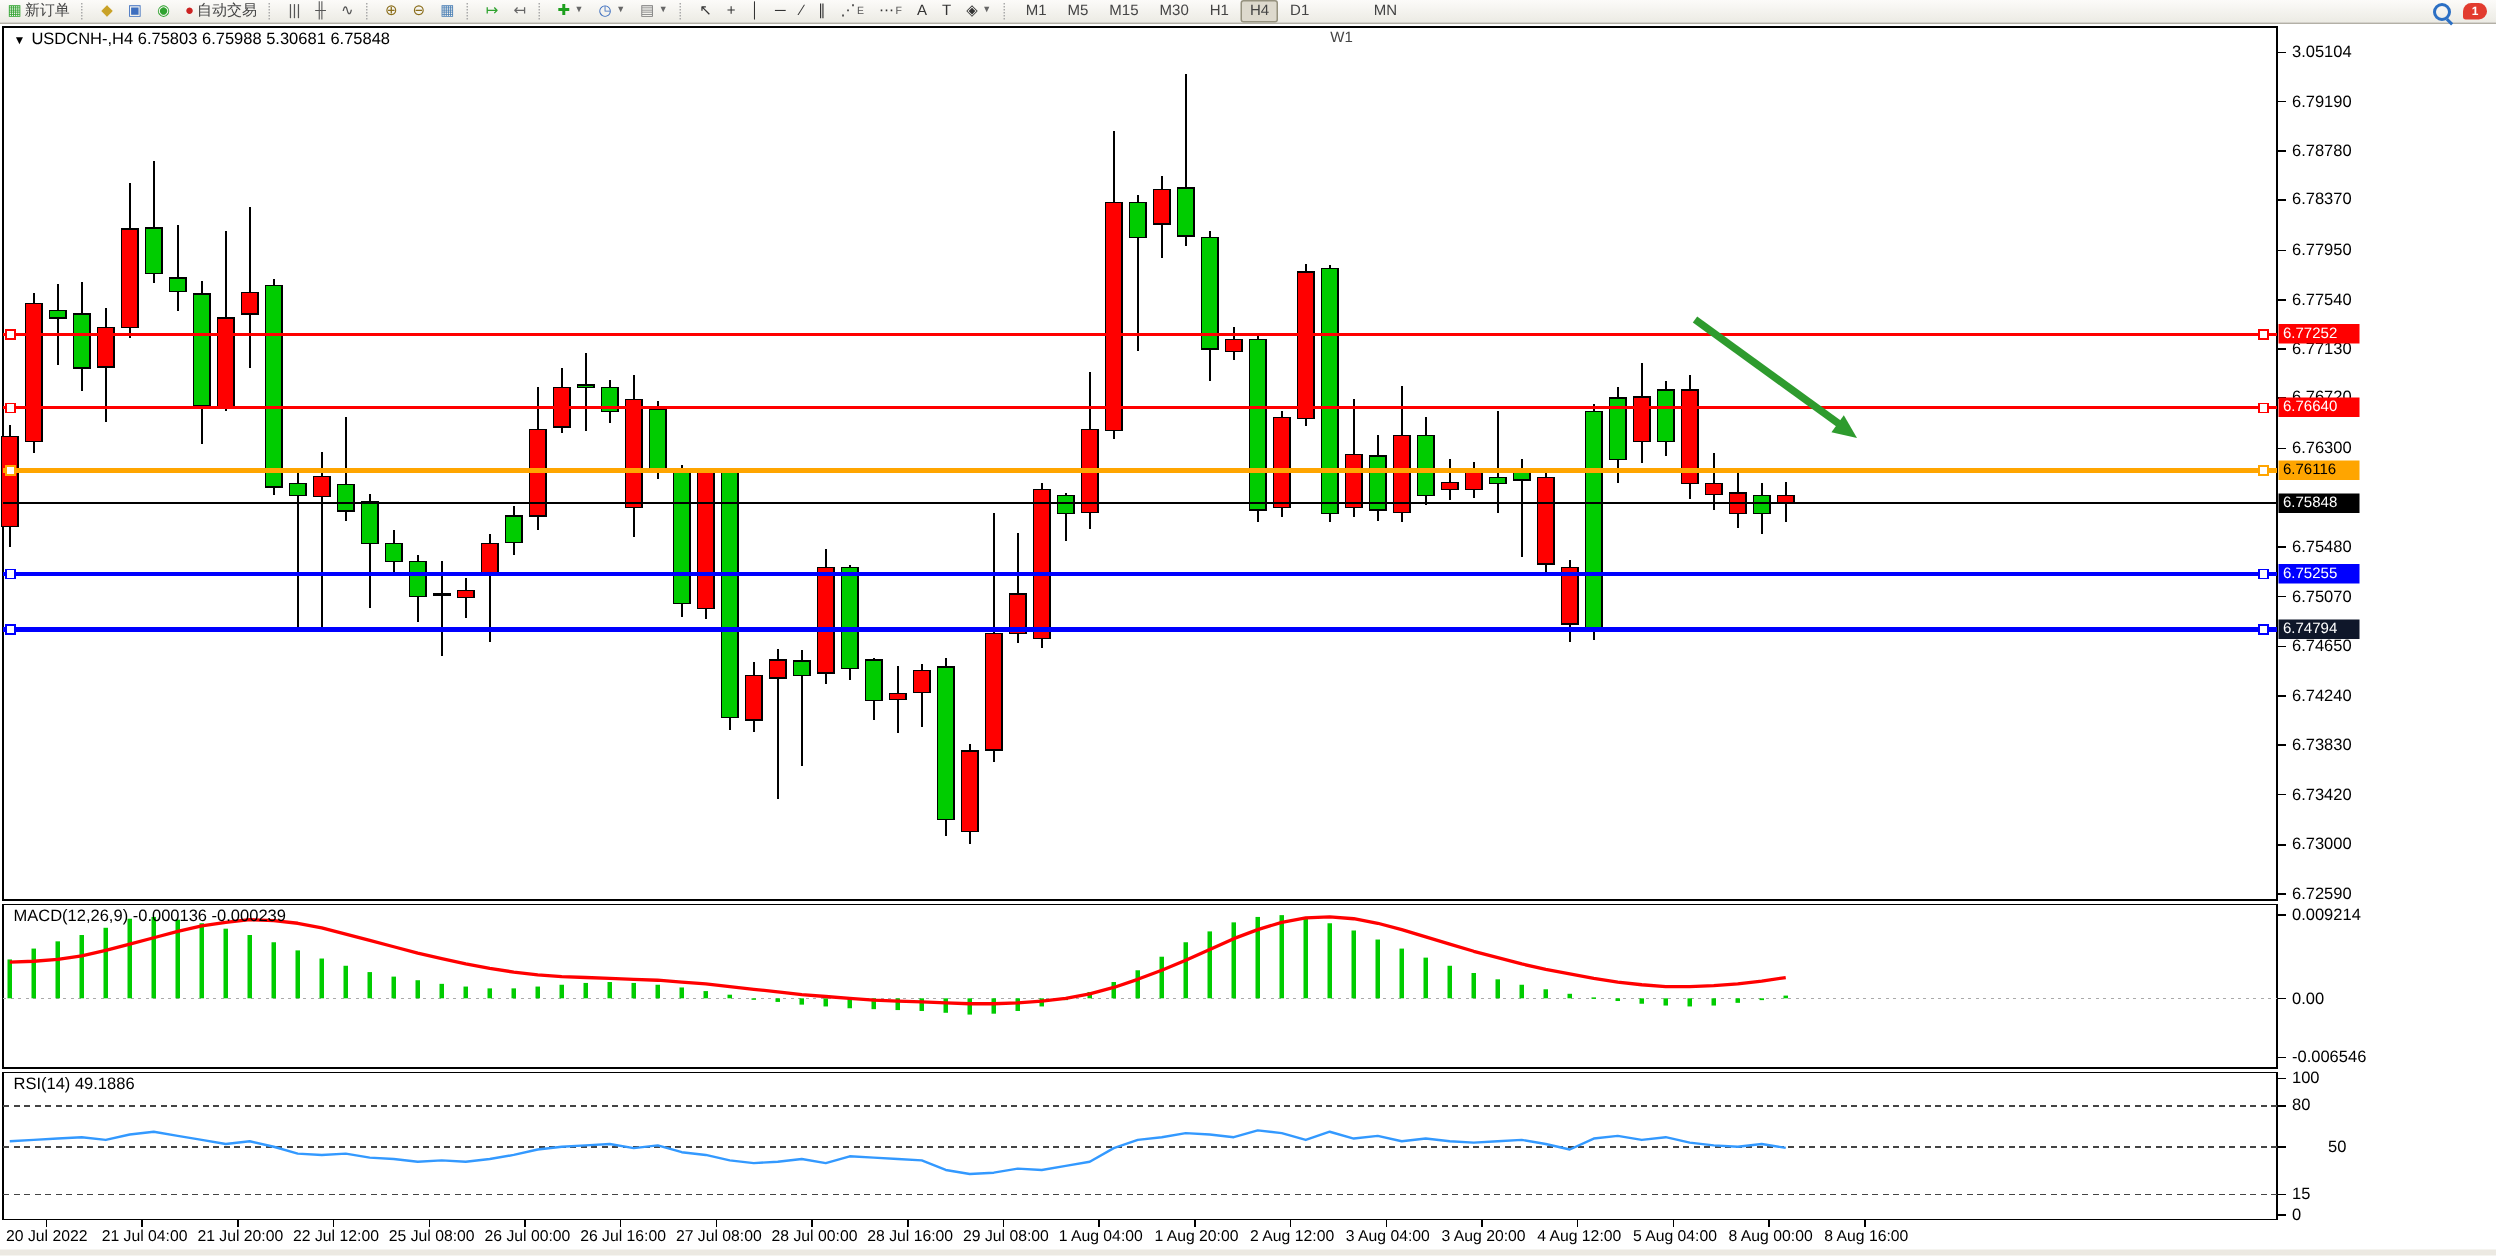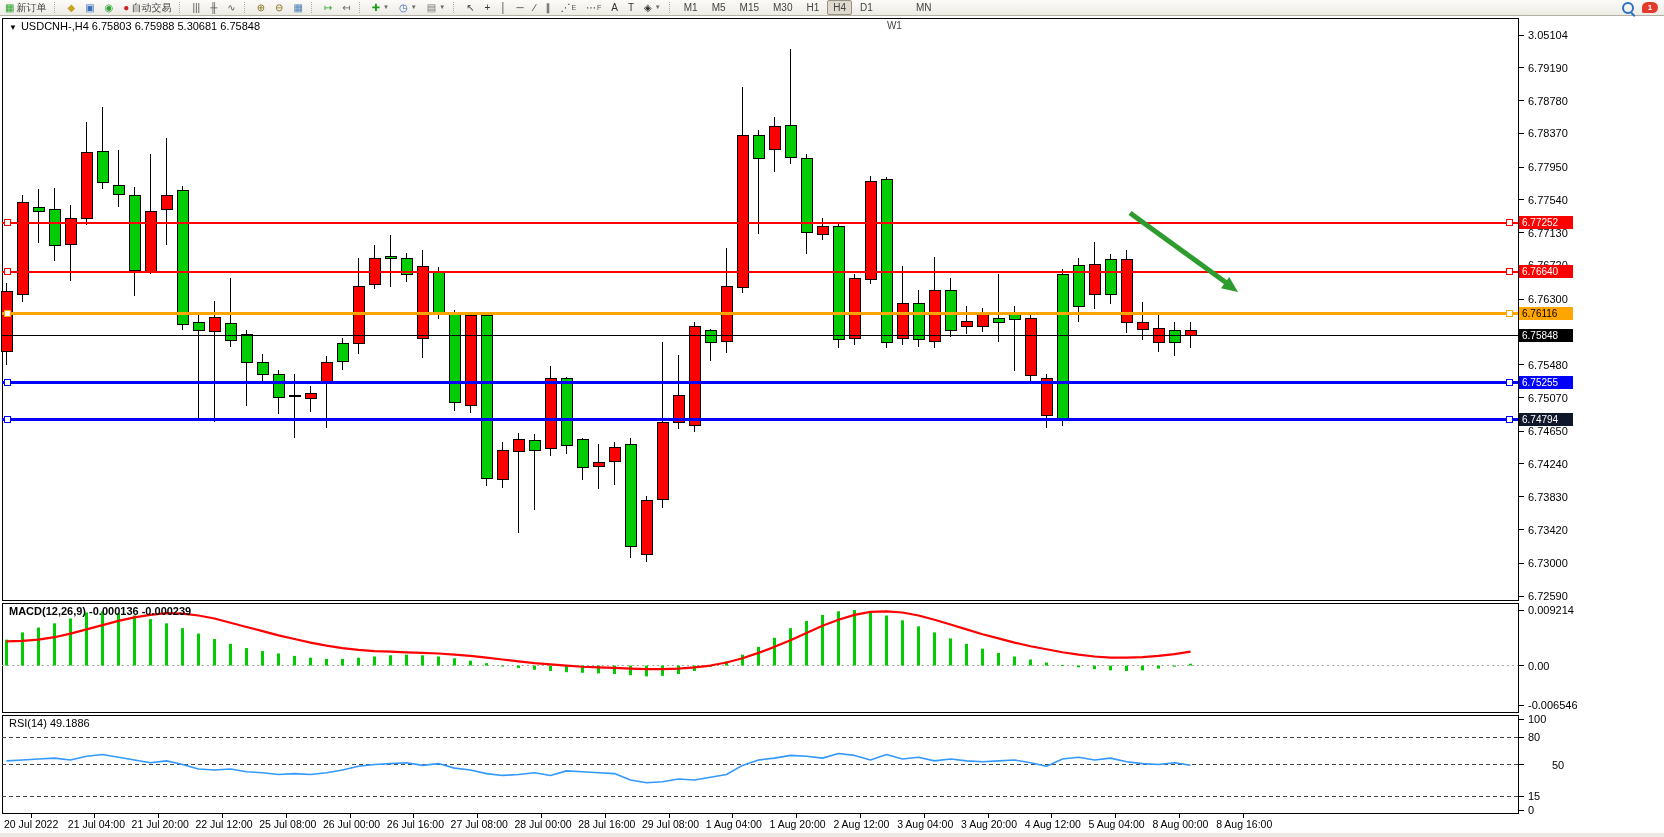--- a/index.html
+++ b/index.html
@@ -442,21 +442,21 @@
     <span class="tbtn" style="padding: 0px 5px;">D1</span>
     <span class="tbtn" style="padding: 0px 5px; margin-top: 36px;">W1</span>
     <span class="tbtn" style="padding: 0px 5px;">MN</span>
     <span class="tb-spacer"></span>
     <span class="mag"></span>
     <span class="bubble">1</span>
   </div>
 
 <div class="ov chart-title"><span class="tri">▼</span><span>USDCNH-,H4  6.75803 6.75988 5.30681 6.75848</span></div>
 
-<div class="ov ind-label" style="left:9px;top:605px;font-weight:bold;">MACD(12,26,9) -0.000136 -0.000239</div>
+<div class="ov ind-label" style="left:9px;top:605px;">MACD(12,26,9) -0.000136 -0.000239</div>
 <div class="ov ind-label" style="left:9px;top:717px;">RSI(14) 49.1886</div>
 
 <div id="overlays">
     <div class="axlab" style="left: 1528px; top: 29px;">3.05104</div>
     <div class="axlab" style="left: 1528px; top: 61.8117px;">6.79190</div>
     <div class="axlab" style="left: 1528px; top: 94.6234px;">6.78780</div>
     <div class="axlab" style="left: 1528px; top: 127.435px;">6.78370</div>
     <div class="axlab" style="left: 1528px; top: 161.047px;">6.77950</div>
     <div class="axlab" style="left: 1528px; top: 193.859px;">6.77540</div>
     <div class="axlab" style="left: 1528px; top: 226.67px;">6.77130</div>

